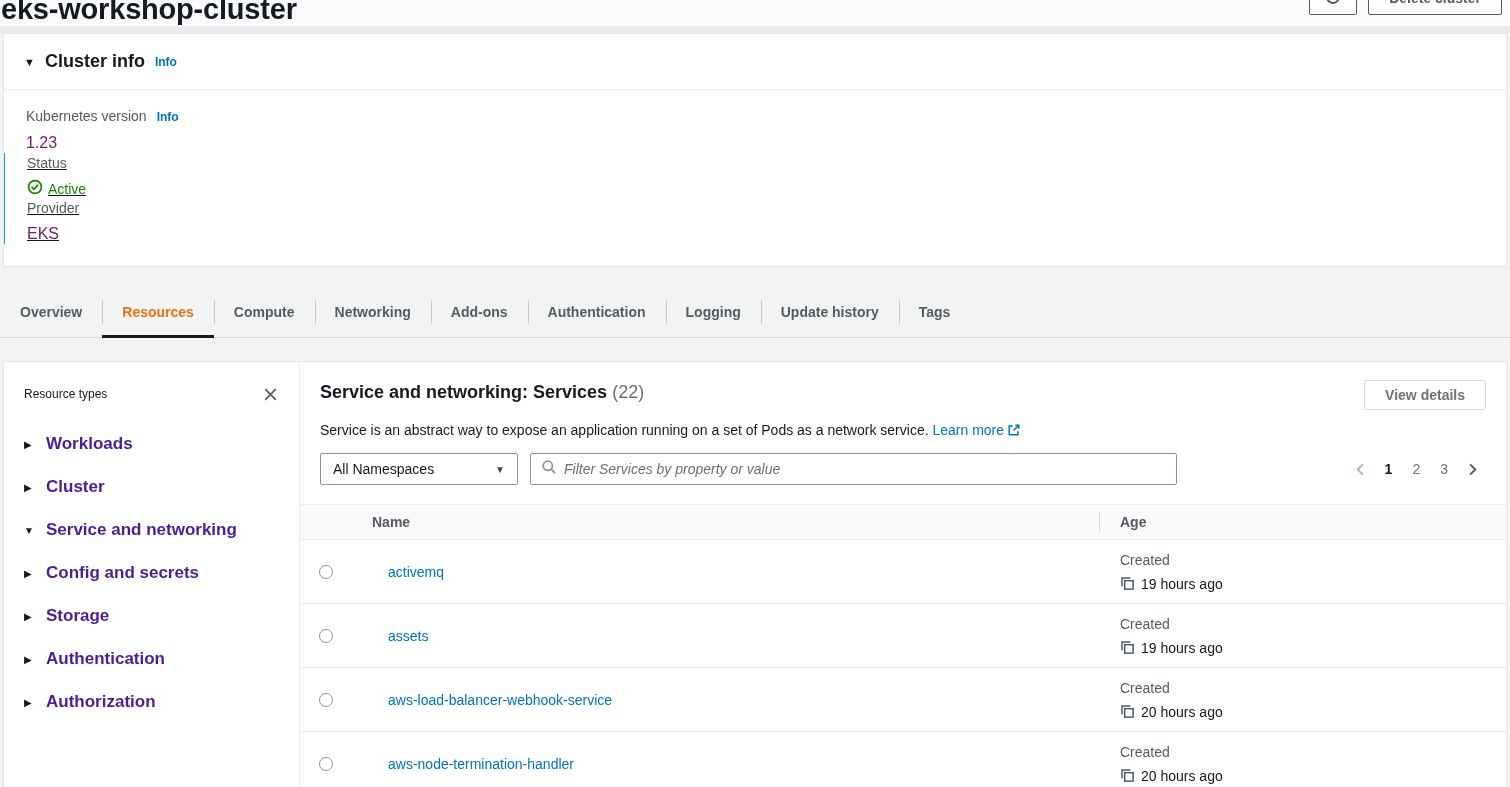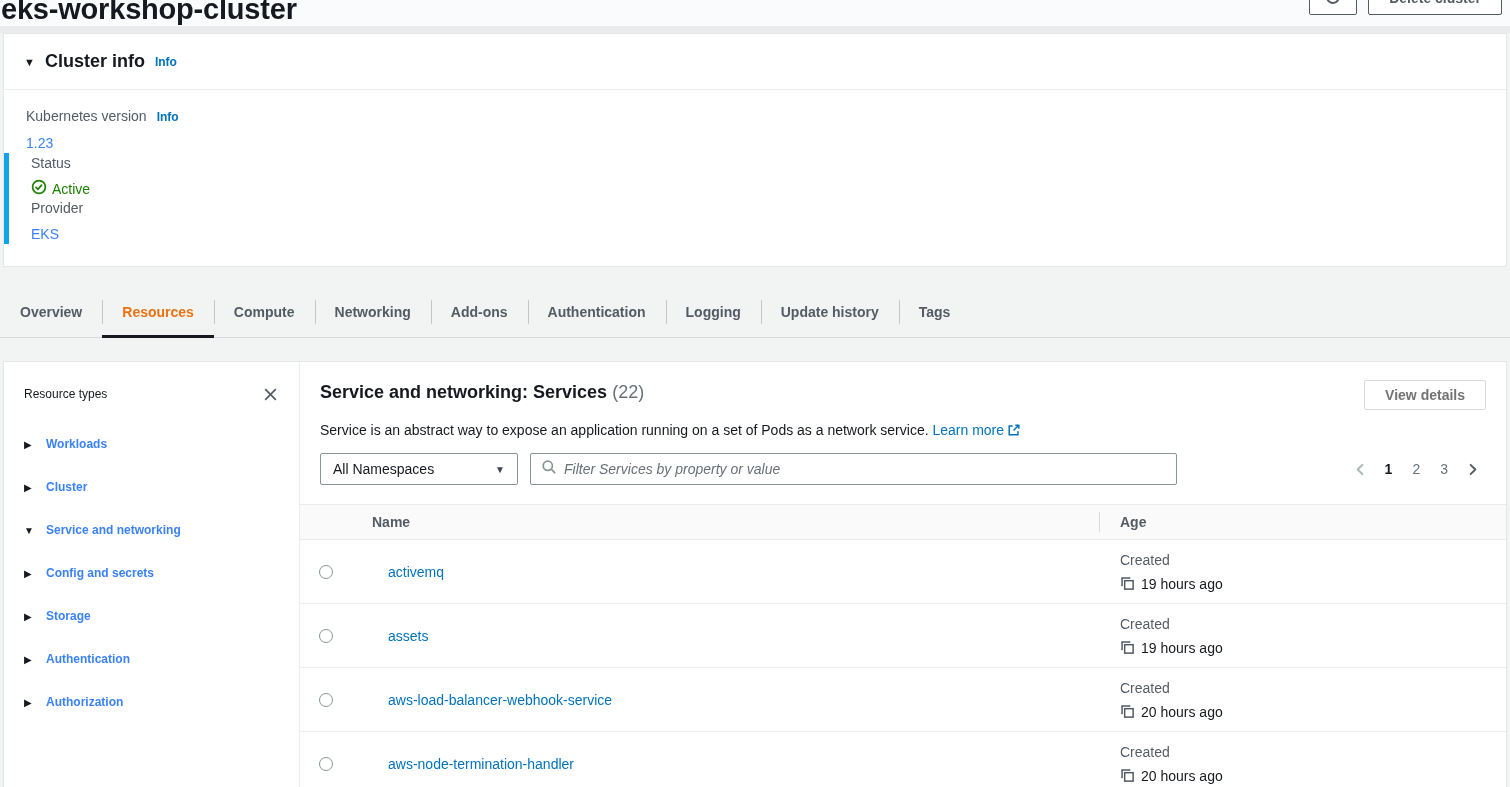--- a/index.html
+++ b/index.html
@@ -20,44 +20,44 @@
 
   
   .card { background:#fff; border:1px solid #e3e6e8; }
   .cluster-card { margin:0 3px; }
   .card-header { display:flex; align-items:center; gap:10px; padding:17px 20px; border-bottom:1px solid #eaeded; }
   .card-header h2 { font-size:18px; font-weight:700; }
   .tri-lg { font-size:11px; color:#16191f; cursor:pointer; }
   .info-link { color:#0073bb; font-size:12px; font-weight:700; text-decoration:none; cursor:pointer; }
   .card-body { display:flex; padding:16px 0 22px;flex-direction:column; }
   .field-col { flex:1; padding:0 22px; }
-  .field-col + .field-col { border-left:5px solid #0ea5e9; }
+  .field-col + .field-col { border-left:1px solid #0ea5e9;text-decoration:underline; }
   .field-label { font-size:14px; color:#545b64; line-height:20px; display:flex; gap:10px; align-items:baseline; }
-  .field-value { font-size:14px; color:#3b82f6; line-height:20px; margin-top:6px; }
+  .field-value { font-size:16px; color:#701a75; line-height:20px; margin-top:6px; }
   .status-value { display:flex; align-items:center; gap:5px; color:#1d8102; font-size:14px; margin-top:6px; }
 
   
   .tab-strip { display:flex; margin-top:20px; padding-left:0; border-bottom:1px solid #d5dbdb; }
   .tab { position:relative; padding:15px 20px; font-size:14px; font-weight:700; color:#545b64;
          line-height:20px; cursor:pointer; white-space:nowrap; }
   .tab + .tab::before { content:''; position:absolute; left:0; top:13px; width:1px; height:24px; background:#c1c7cb; }
   .tab.active { color:#ec7211; }
   .tab.active::after { content:''; position:absolute; left:0; right:0; bottom:-1px; height:3px; background:#16191f; }
 
   
   .content-card { display:flex; margin:23px 3px 0; height:540px; }
   .sidebar { width:296px; flex:0 0 296px; border-right:1px solid #eaeded; padding:20px; }
   .sidebar-head { display:flex; align-items:center; justify-content:space-between; }
   .sidebar-head h2 { font-size:12px; font-weight:400; line-height:24px; }
   .close-btn { cursor:pointer; display:flex; align-items:center; }
   .rt-list { margin-top:28px; }
   .sb-group { margin-bottom:23px; }
   .sb-group-head { display:flex; align-items:center; gap:12px; cursor:pointer; }
   .sb-group-head .tri { font-size:10px; color:#16191f; width:10px; }
-  .sb-group-head .sb-label { font-size:12px; font-weight:700; color:#3b82f6; line-height:20px; }
+  .sb-group-head .sb-label { font-size:17px; font-weight:700; color:#4c1d95; line-height:20px; }
   .sb-children { margin:11px 0 0 22px; }
   .sb-child { font-size:14px; color:#16191f; line-height:20px; margin-bottom:10px; cursor:pointer; }
   .sb-child.active { color:#ec7211; font-weight:700; }
 
   
   .main { flex:1; padding:18px 20px; min-width:0; }
   .main-head { display:flex; align-items:flex-start; justify-content:space-between; }
   .main-heading { font-size:18px; font-weight:700; line-height:24px; }
   .main-heading .count { color:#687078; font-weight:400; }
   .btn.disabled { border-color:#d5dbdb; color:#737373; cursor:default; height:30px; }

